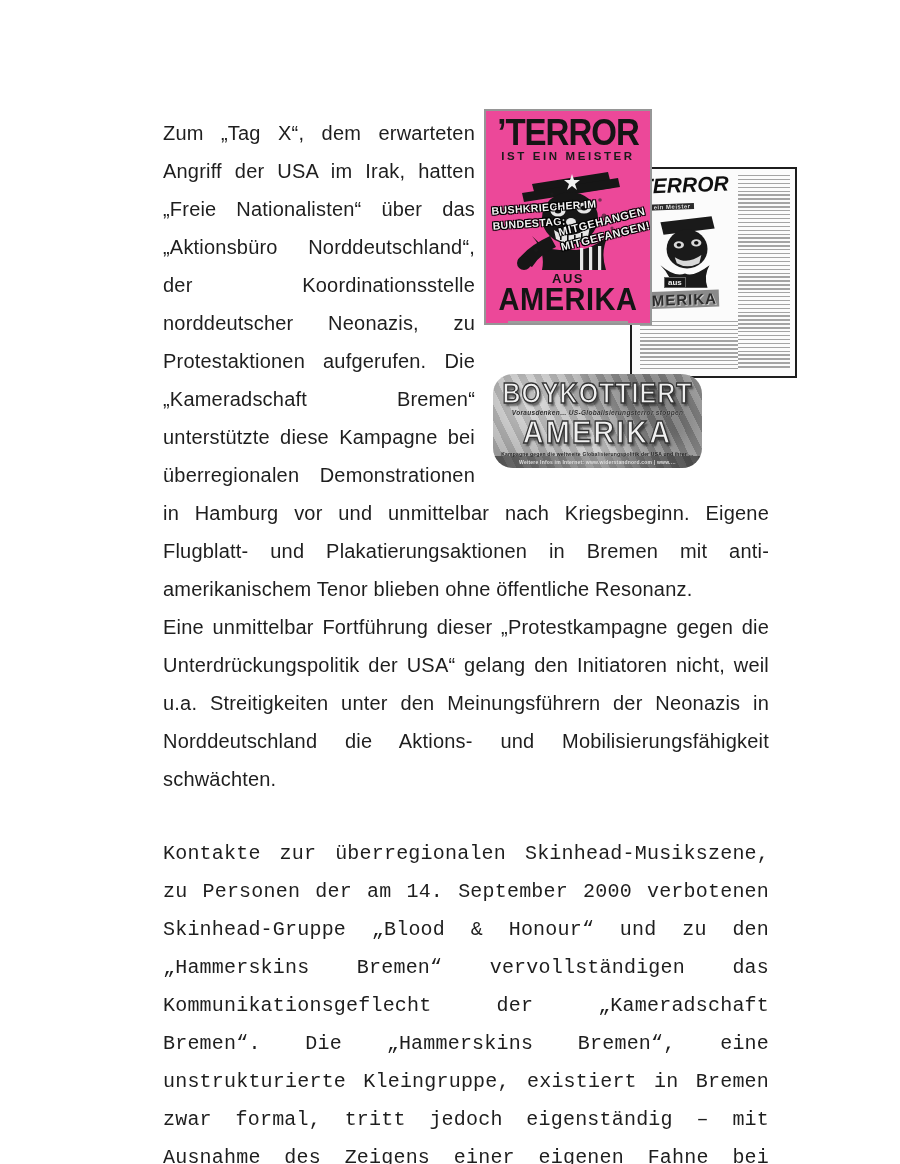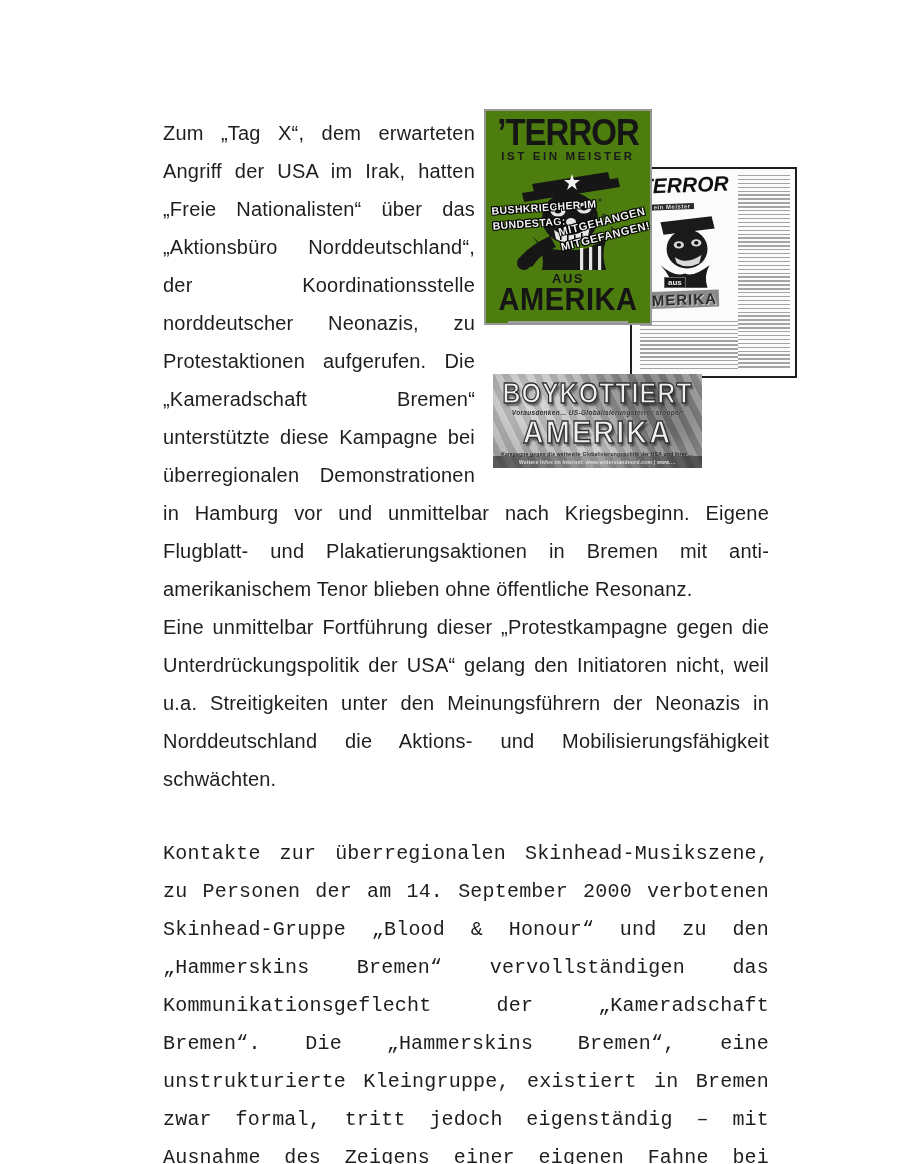--- a/index.html
+++ b/index.html
@@ -16,21 +16,21 @@
     position:absolute; left:155px; top:114px; width:606px;
     font-size:20px; line-height:38px; text-align:justify; letter-spacing:.2px;margin-left:8px;
   }
   .img-spacer { float:right; width:294px; height:343px; }
   p.body-par { margin:0; }
   p.par-gap { margin-top:37px;font-family:Liberation Mono, monospace; }
 
   
   .poster {
     position:absolute; left:484px; top:109px; width:168px; height:216px;
-    background:#4d7c0f; border:2px solid #969696; box-sizing:border-box;
+    background:#ec4899; border:2px solid #969696; box-sizing:border-box;
     z-index:3; text-align:center; overflow:hidden;
   }
   .poster-title {
     font-size:33px; font-weight:bold; line-height:1; margin-top:5px;
     letter-spacing:-1px; transform:scaleY(1.1); color:#151515; white-space:nowrap;
   }
   .poster-sub { font-size:11.5px; font-weight:bold; letter-spacing:2.6px; margin-top:1px; color:#1a1a1a; }
   .poster-fig { position:relative; width:152px; height:106px; margin:2px auto 0; }
   .fig-svg { width:100%; height:100%; display:block; }
   .ov-text {
@@ -71,20 +71,21 @@
   .banner {
     position:absolute; left:493px; top:374px; width:209px; height:94px; z-index:2;
     overflow:hidden; text-align:center;
     background-color:#a8a8a8;
     background-image:
       repeating-linear-gradient(64deg, rgba(255,255,255,.14) 0 7px, rgba(0,0,0,.10) 7px 14px),
       radial-gradient(circle at 18% 28%, rgba(255,255,255,.55), rgba(255,255,255,0) 34%),
       radial-gradient(circle at 72% 18%, rgba(40,40,40,.38), rgba(40,40,40,0) 40%),
       radial-gradient(circle at 48% 78%, rgba(255,255,255,.40), rgba(255,255,255,0) 45%),
       radial-gradient(circle at 88% 60%, rgba(50,50,50,.40), rgba(50,50,50,0) 38%);
+    border-radius: 20px;
   }
   .banner-title1, .banner-title2 {
     font-weight:bold; color:#f0f0f0; line-height:1; white-space:nowrap;
     -webkit-text-stroke:1.2px #333333;
     text-shadow:2px 2.5px 2px rgba(15,15,15,.55);
   }
   .banner-title1 { margin-top:7px; font-size:25px; letter-spacing:1px; transform:scaleY(1.15); }
   .banner-tag {
     font-size:6.5px; font-weight:bold; font-style:italic; color:#2d2d2d;
     margin-top:3px; letter-spacing:.3px; text-shadow:0 0 1px #d2d2d2;

